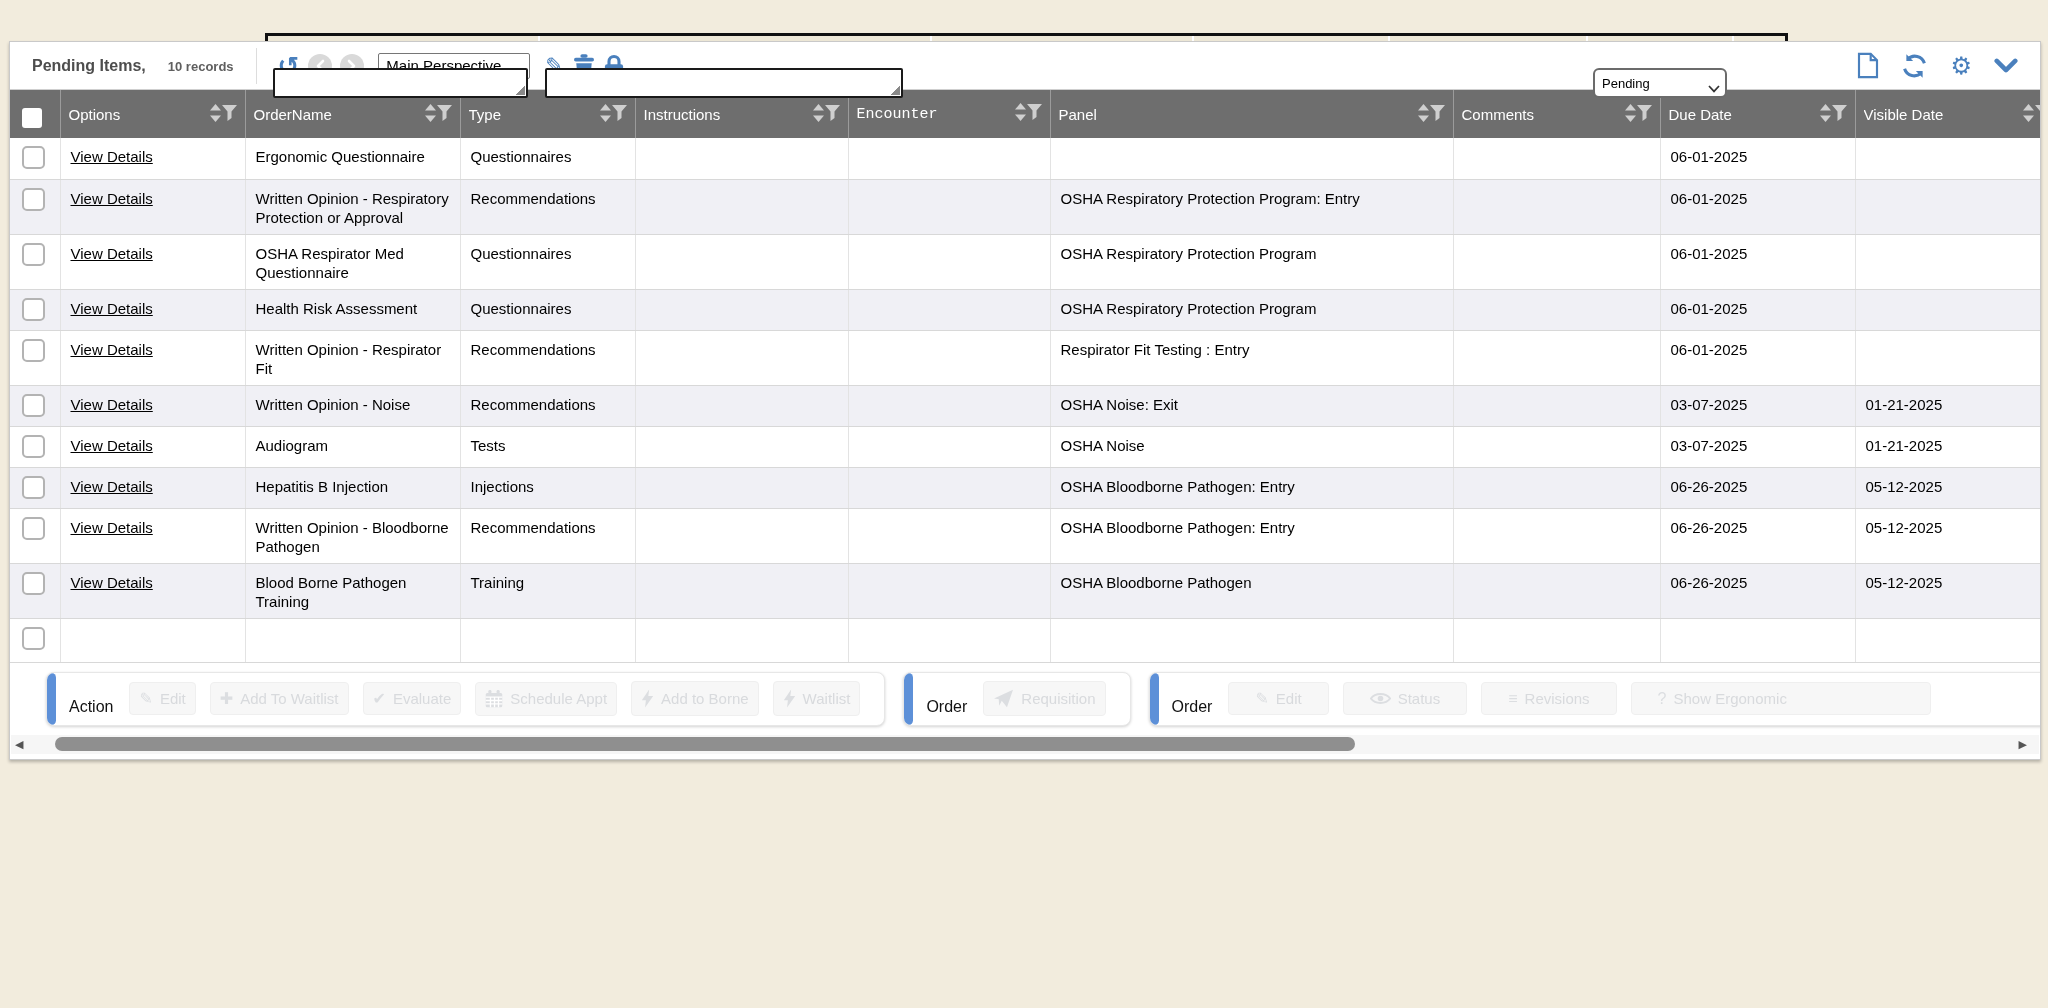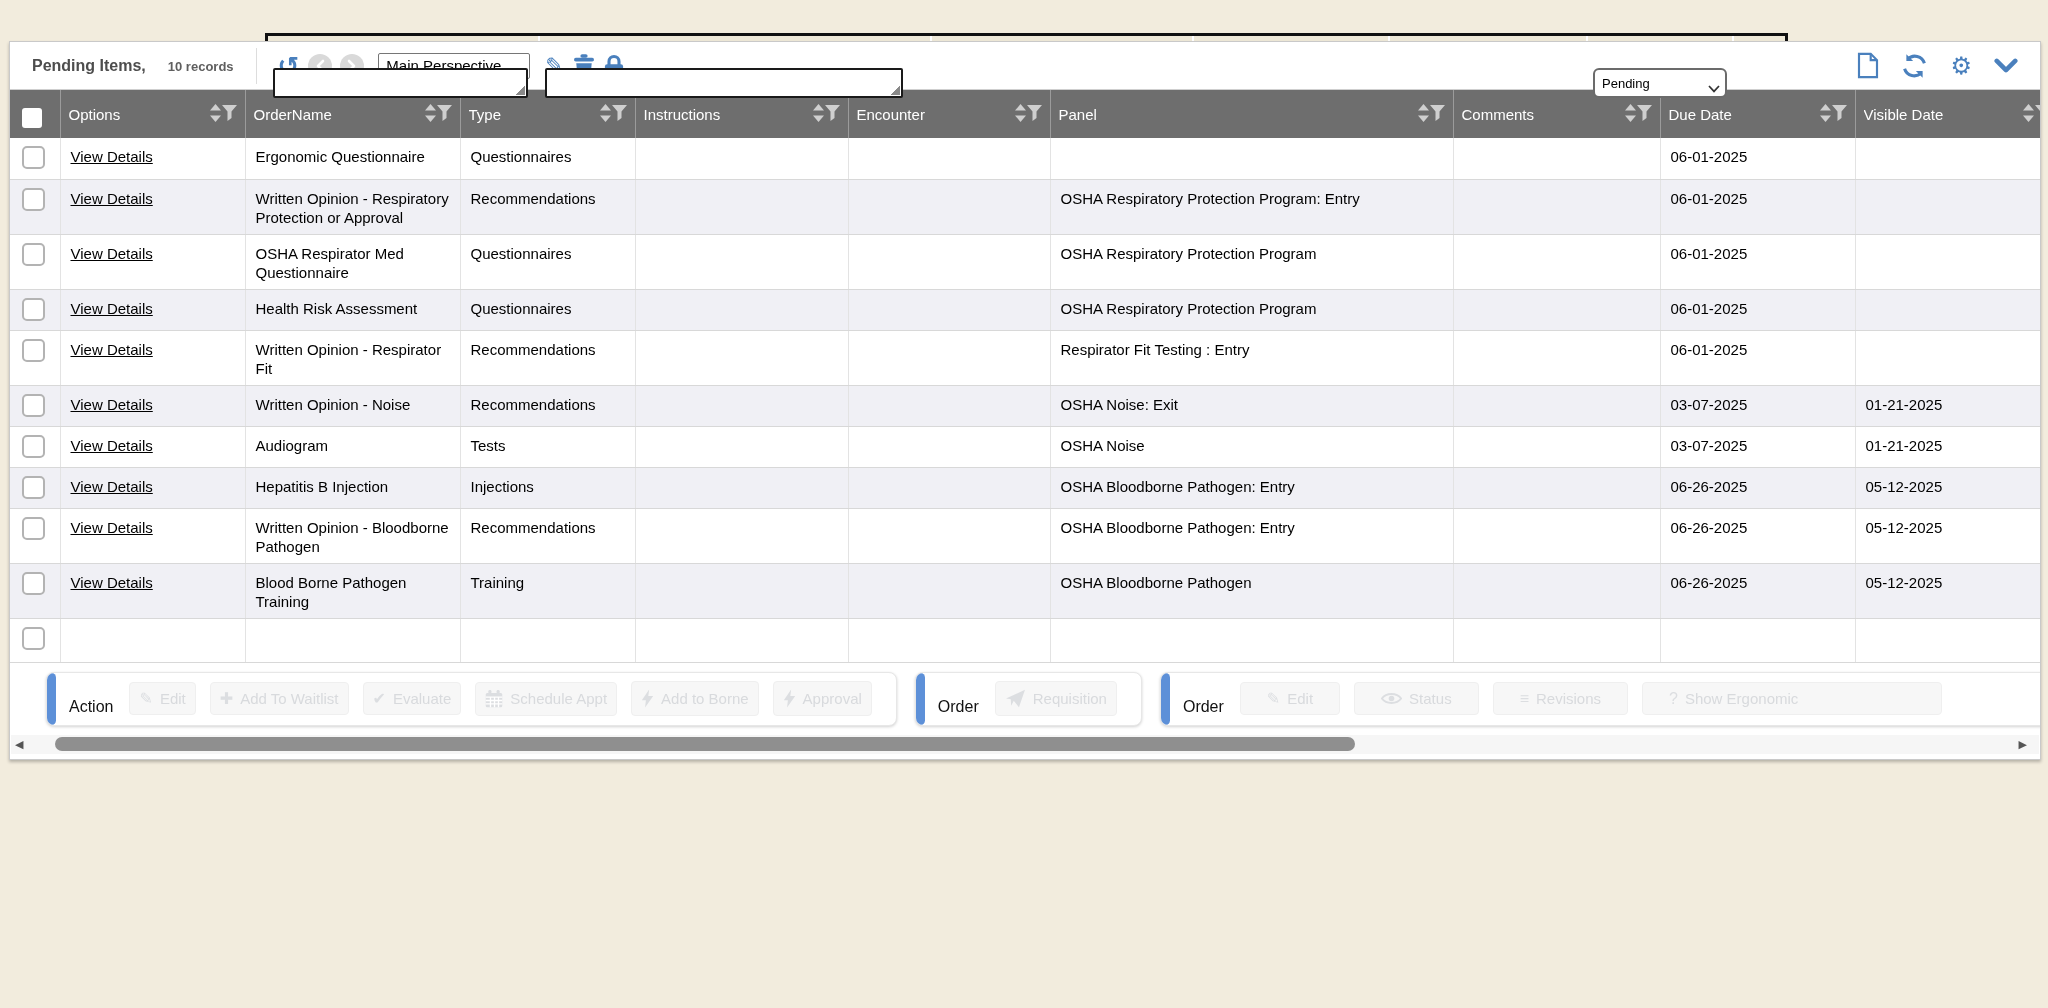--- a/index.html
+++ b/index.html
@@ -49,21 +49,21 @@
   .grid th .th-inner{display:flex;align-items:center;}
   .grid th .th-label{flex:1 1 auto;white-space:nowrap;overflow:hidden;}
   .grid td{
     font-size:15px;line-height:19px;vertical-align:top;
     padding:9px 10px 7px;height:41px;box-sizing:border-box;
     border-right:1px solid #e3e3e3;border-bottom:1px solid #d8d8d8;
     background:#fff;
   }
   .grid tbody.rows tr:nth-child(even) td{background:#f0f0f5;}
   .c0{width:50px;} .c1{width:185px;} .c2{width:215px;} .c3{width:175px;}
-  .c4{width:213px;} .c5{width:202px;} .c6{width:403px;} .c7{width:207px;}
+  .c4{width:213px;} .c5{width:202px;font-family:Liberation Mono, monospace;} .c6{width:403px;} .c7{width:207px;}
   .c8{width:195px;} .c9{width:203px;}
   .cb{width:19px;height:19px;border:2px solid #b3b3b3;border-radius:5px;background:#fff;cursor:pointer;}
   .cb-h{width:20px;height:20px;border-radius:3px;background:#fff;border:none;cursor:pointer;}
   td.cbcell, th.cbcell{padding:8px 0 0 12px;}
   .vd{color:#000;text-decoration:underline;cursor:pointer;white-space:nowrap;}
   tr.footer-row td{height:44px;background:#fff;}
 
   
   .action-row{display:flex;align-items:center;gap:18px;padding:9px 0 7px 36px;background:#fff;flex-wrap:nowrap;}
   .agroup{
@@ -559,21 +559,21 @@
               </span>
     <span class="blabel">Add to Borne</span>
   </button>
 
   <button class="abtn" disabled="">
     <span class="bicon">
                 <svg width="13" height="19" viewBox="0 0 16 22" fill="currentColor">
                   <path d="M10 0 1 13h5L5 22 15 8H9z"></path>
                 </svg>
               </span>
-    <span class="blabel">Approval</span>
+    <span class="blabel">Waitlist</span>
   </button>
 </span>
   </div>
 
   <div class="agroup">
     <span class="abar"></span>
     <span class="alabel">Order</span>
     <span class="group-buttons" style="display:inline-flex;align-items:center;justify-content:center;">
   <button class="abtn" disabled="">
     <span class="bicon">

